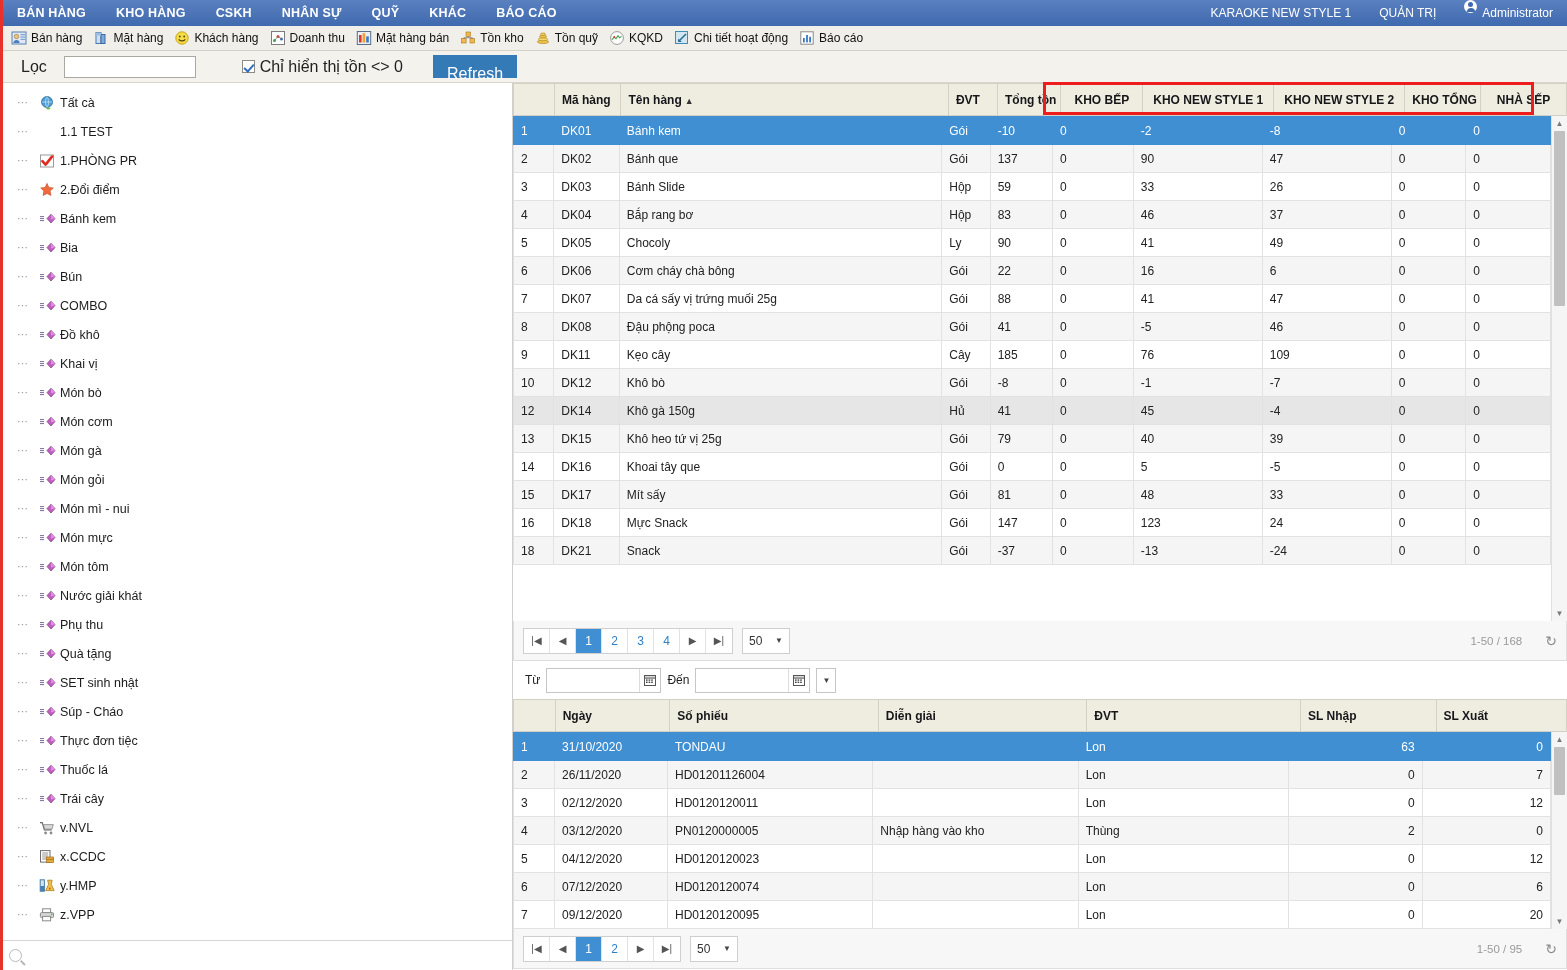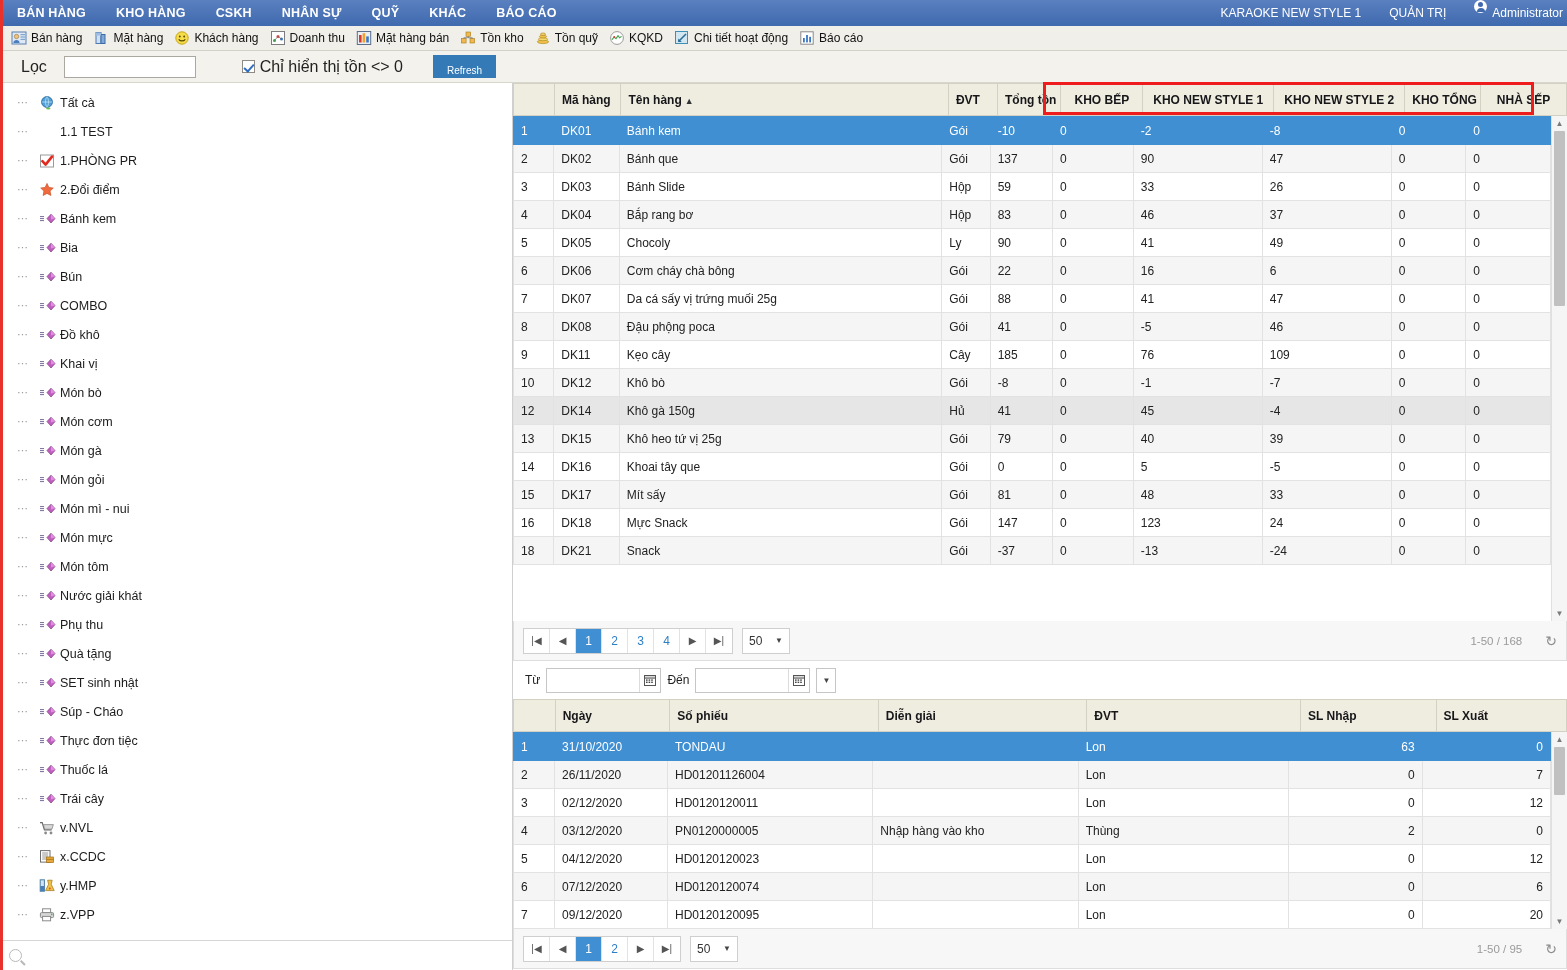--- a/index.html
+++ b/index.html
@@ -15,21 +15,21 @@
   
   .menubar {
     height: 26px;
     background: #4b72b5;
     background: linear-gradient(#5a80c0, #3f6aae);
     display: flex; align-items: center;
     color: #ffffff;
     position: relative;
   }
   .menubar .mleft { display: flex; align-items: center; }
-  .menubar .mright { display: flex; align-items: center; margin-left: auto; }
+  .menubar .mright { display: flex; align-items: center; margin-left: auto; padding-right: 10px; }
   .menu-item {
     padding: 0 15px; height: 26px; line-height: 26px;
     font-size: 12.5px; font-weight: bold; letter-spacing: .2px;
     color: #fff; cursor: default; white-space: nowrap;
   }
   .menu-item.first { padding-left: 14px; }
   .menu-right-item {
     padding: 0 14px; height: 26px; line-height: 26px;
     font-size: 12px; color: #fff; white-space: nowrap;
   }
@@ -77,21 +77,21 @@
     width: 13px; height: 13px; border: 1px solid #8d8b84; background: #fff;
     position: relative; flex: none;
   }
   .chk::after {
     content: ""; position: absolute; left: 3px; top: 1px;
     width: 4px; height: 8px; border: solid #2f6dc2;
     border-width: 0 2px 2px 0; transform: rotate(42deg);
   }
   .btn-refresh {
     margin-left: 22px; background: #337ab7; color: #fff; border: none;
-    height: 23px; padding: 10px 14px; font-size: 10px; cursor: pointer;
+    height: 23px; padding: 10px 14px; font-size: 16px; cursor: pointer;
     font-family: "Liberation Sans", sans-serif;
   }
 
   
   .annot {
     position: absolute; left: 1010px; top: 42px;
     color: #ef2a2a; font-weight: bold; font-size: 20px;
     letter-spacing: -.1px; white-space: nowrap;
     font-family: "DejaVu Sans", sans-serif;
     margin-top: 48px;

